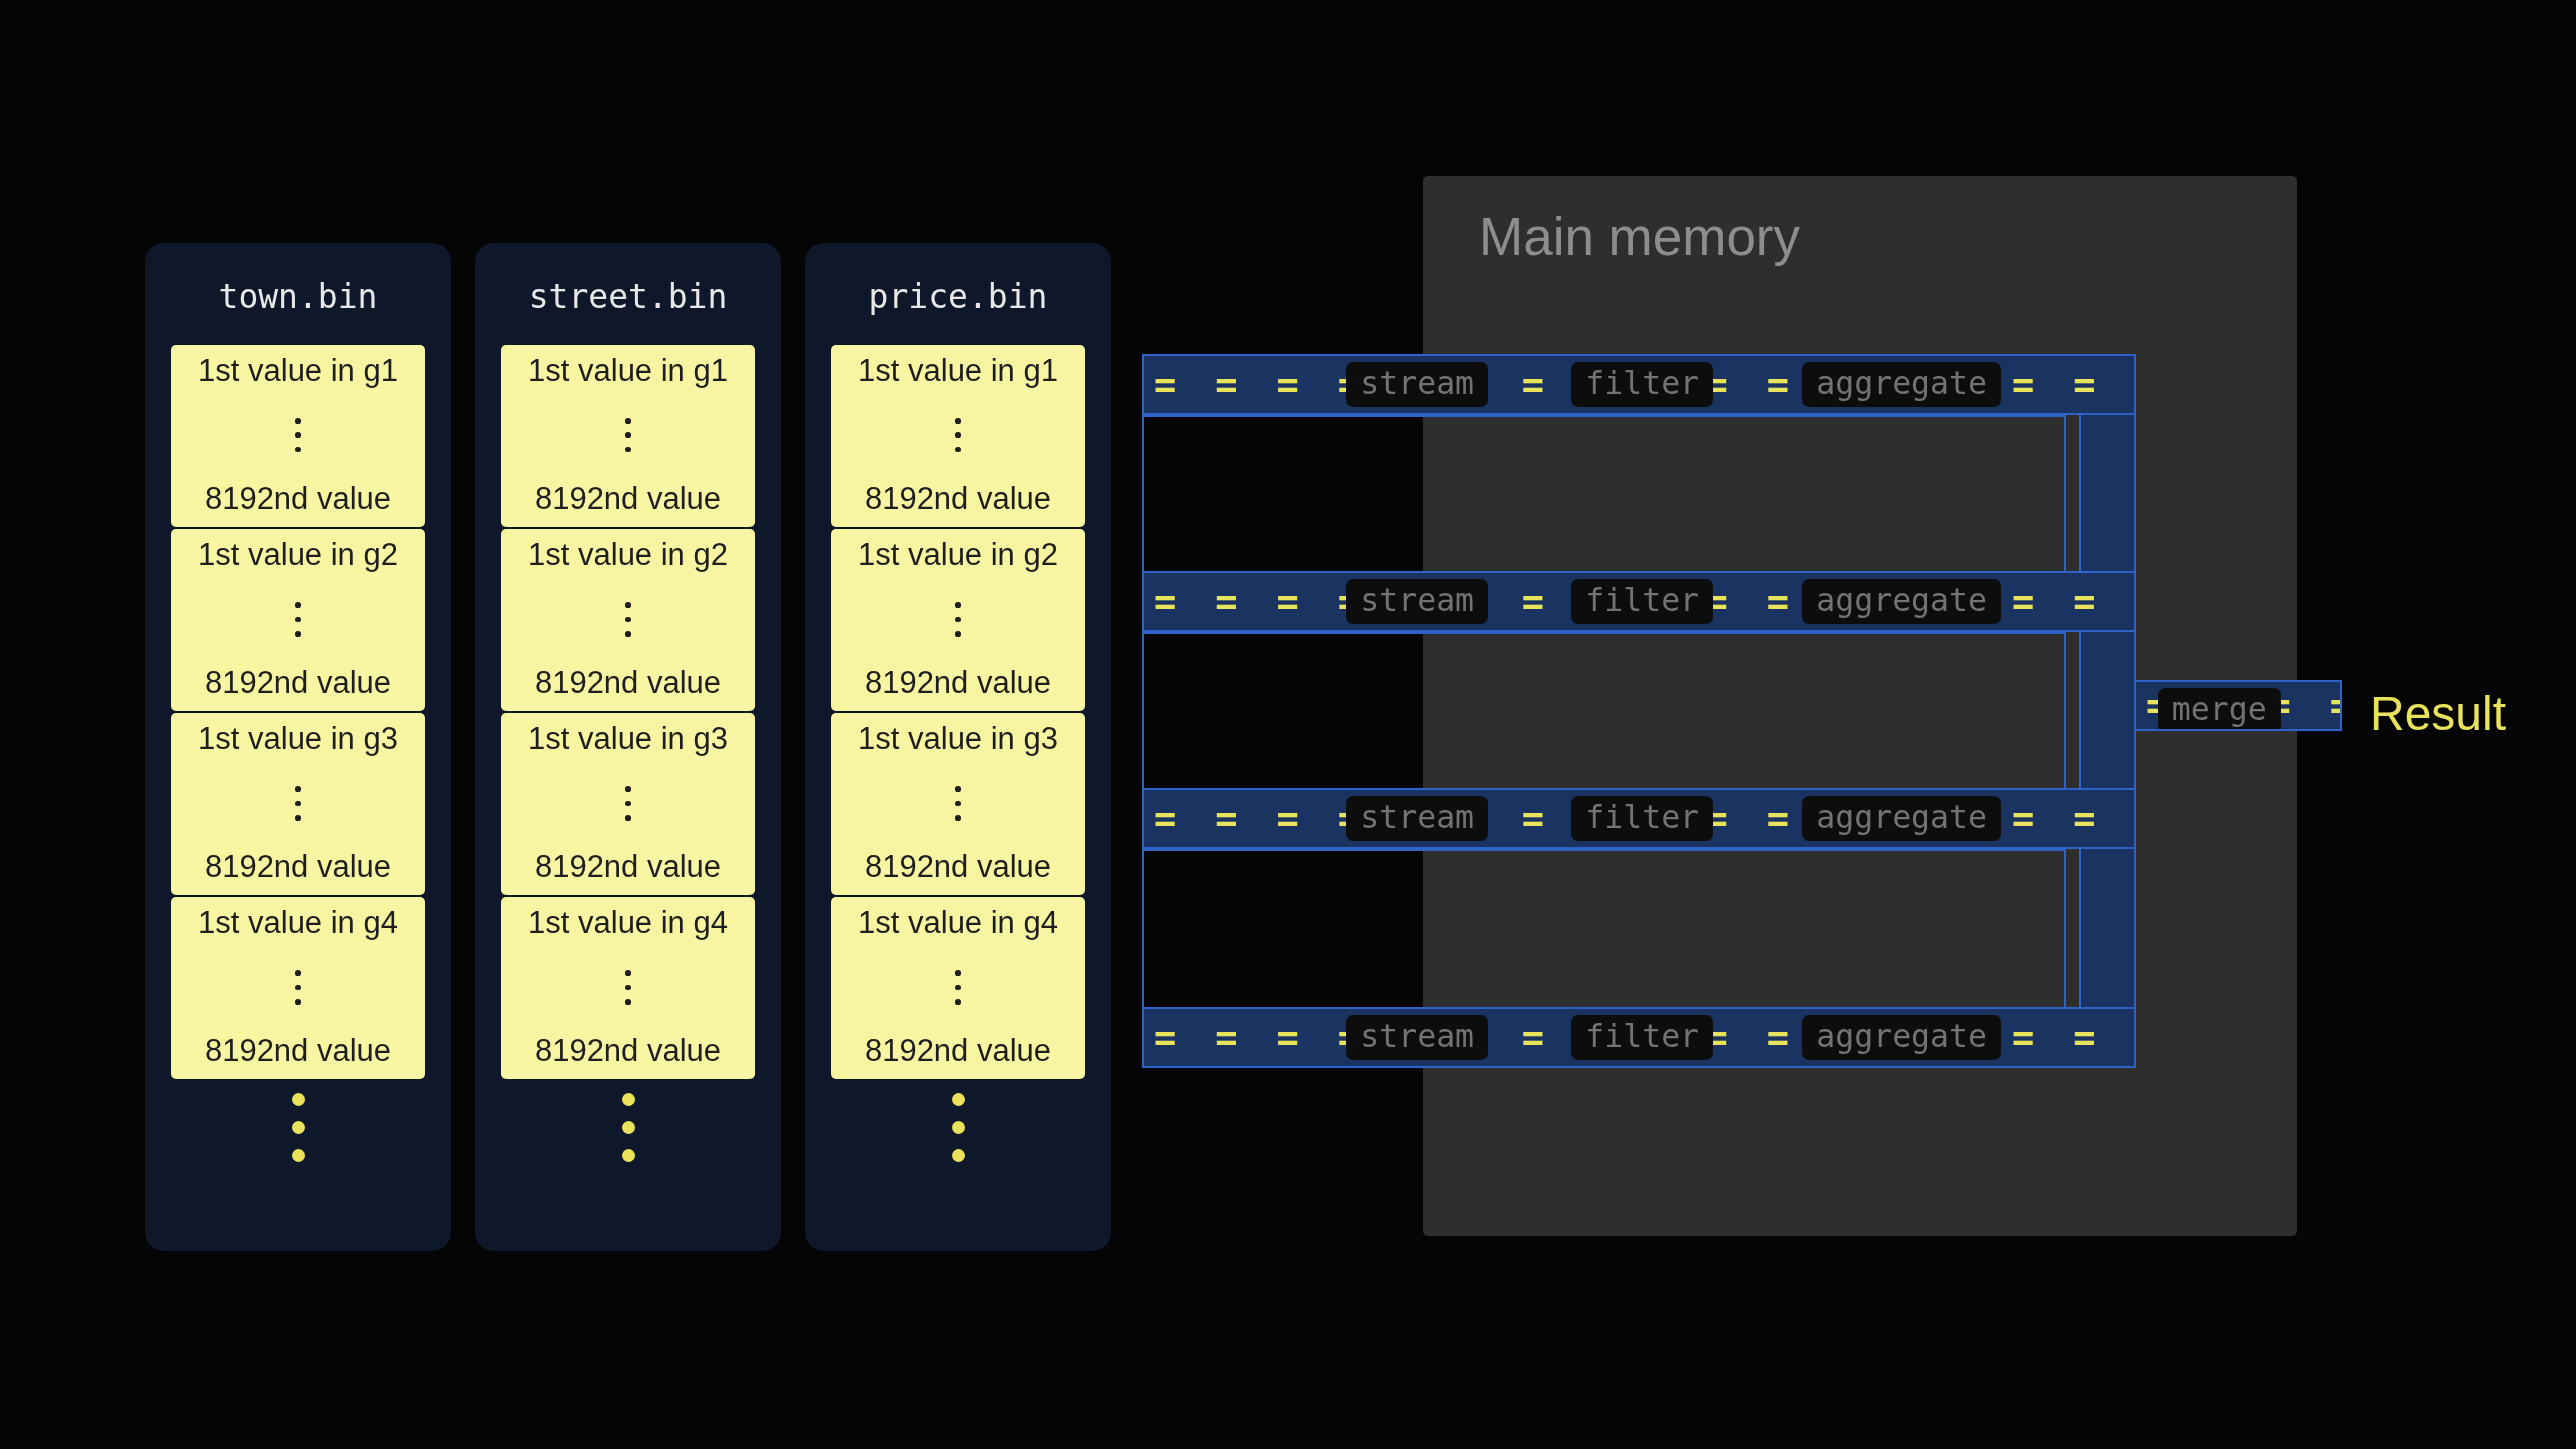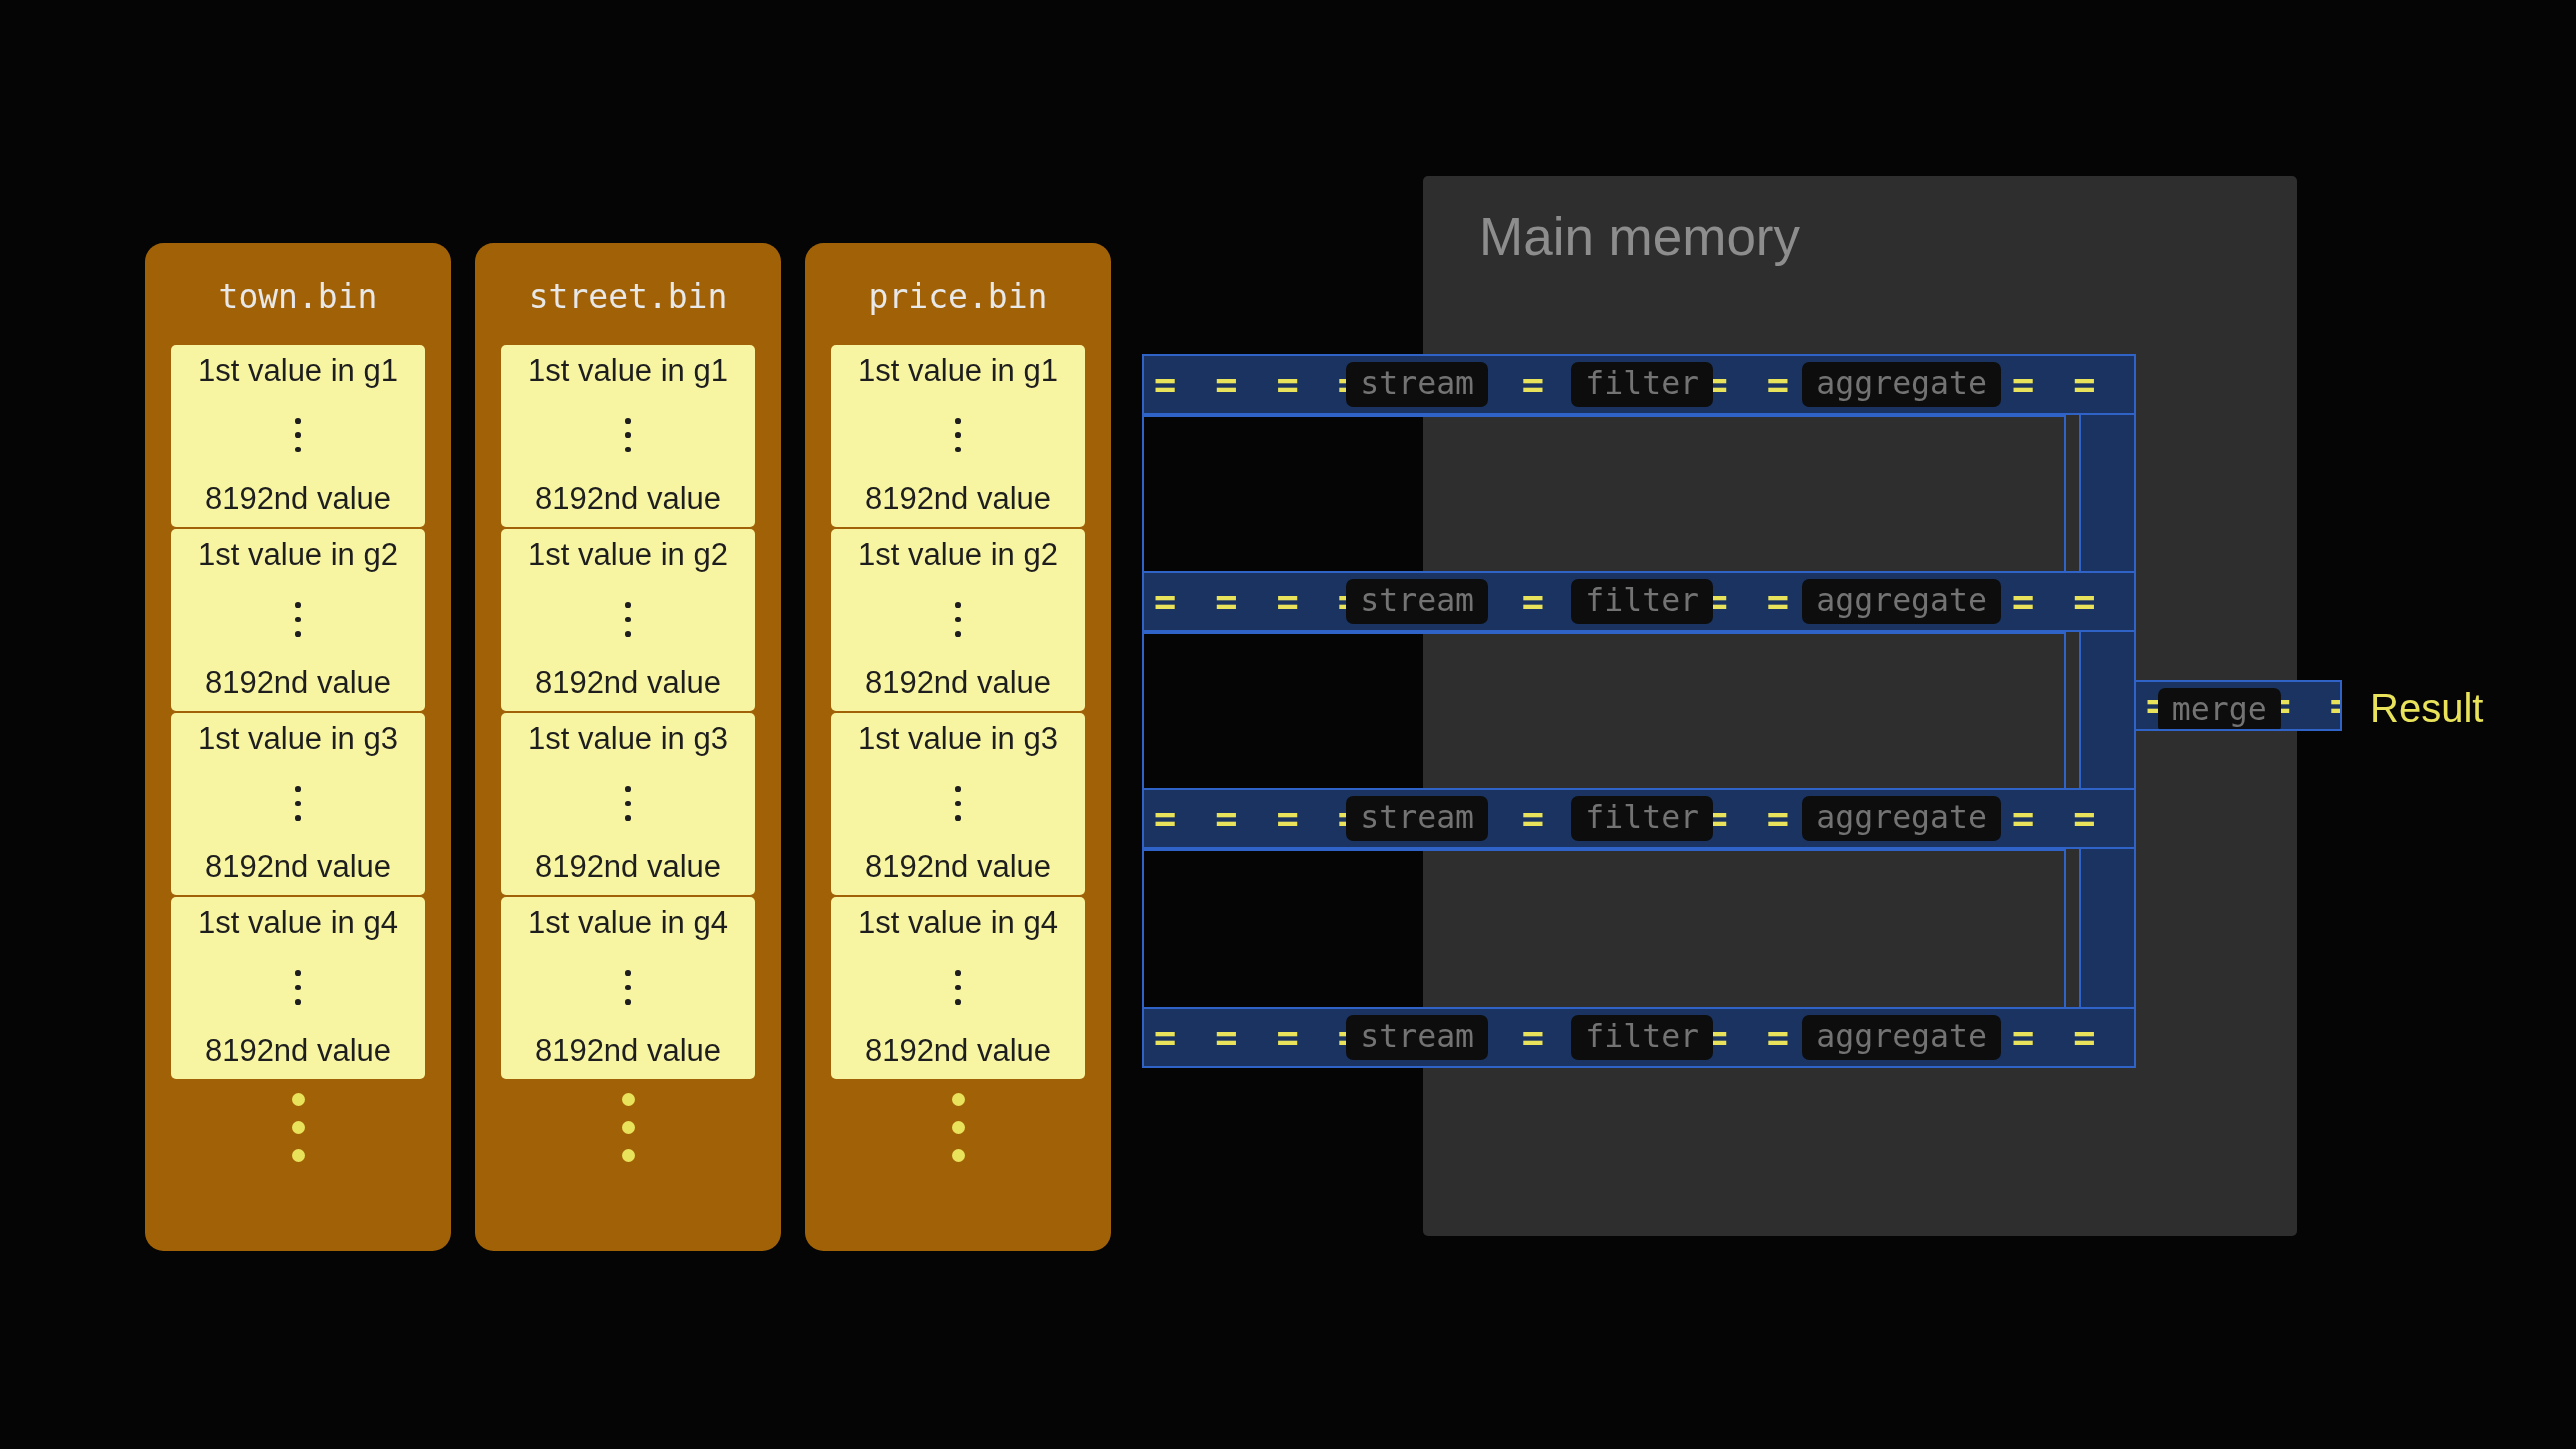--- a/index.html
+++ b/index.html
@@ -1,20 +1,20 @@
 <!DOCTYPE html>
 <html style="--accent-yellow: #e9e25b; --accent-blue: #2f63c7; --lane-fill: #1a3361; --memory-gray: #2e2e2e; --chip-bg: #0d0d0d; --card-gray: #575757; --group-yellow: #f8f5a2;font-size:11.4px"><head>
 <meta charset="utf-8">
 <style>
   html,body{margin:0;padding:0;background:#050505;}
   .stage{position:relative;width:2576px;height:1449px;background:#050505;overflow:hidden;
          font-family:"Liberation Sans",sans-serif;}
 
   
-  .file-card{position:absolute;top:243px;width:306px;height:1008px;background:#a16207;
+  .file-card{position:absolute;top:243px;width:306px;height:1008px;background:#0f172a;
              border-radius:18.6px;}
   .fc-1{left:145px}.fc-2{left:475px}.fc-3{left:805px}
   .file-title{position:absolute;top:34px;left:0;right:0;text-align:center;
               font-family:"DejaVu Sans Mono",monospace;font-size:33px;color:#e8e8e8;}
   .groups{position:absolute;left:26px;top:102px;width:254px;}
   .group-box{height:182px;margin-bottom:2.1px;background:#f8f5a2;border-radius:5px;
              display:flex;flex-direction:column;justify-content:space-between;align-items:center;
              padding:10px 0 11.4px 0;box-sizing:border-box;}
   .gb-first,.gb-last{font-size:31px;color:#1e1e1e;line-height:1.05;}
   .gb-dots{display:flex;flex-direction:column;gap:8.6px;align-items:center;}
@@ -52,21 +52,21 @@
   .chip{position:absolute;top:5.7px;background:var(--chip-bg,#0d0d0d);border-radius:7.2px;
         padding:3.6px 14.3px;font-family:"DejaVu Sans Mono",monospace;font-size:31.5px;
         line-height:1.2;color:#737373;}
   .chip-stream{left:202px}.chip-filter{left:427px}.chip-agg{left:658px}
 
   .merge-band{position:absolute;left:2134px;top:680px;width:208px;height:51px;
               background:var(--lane-fill,#1a3361);border:2.1px solid var(--accent-blue,#2f63c7);
               box-sizing:border-box;overflow:hidden;}
   .chip-merge{left:21.5px;}
 
-  .result-label{position:absolute;left:2370px;top:686px;font-size:40px;
+  .result-label{position:absolute;left:2370px;top:686px;font-size:48px;
                 color:var(--accent-yellow,#e9e25b);}
 </style>
 </head>
 <body>
 
 <div class="stage">
 
   <div class="file-card fc-1">
     <div class="file-title">town.bin</div>
     <div class="groups">

